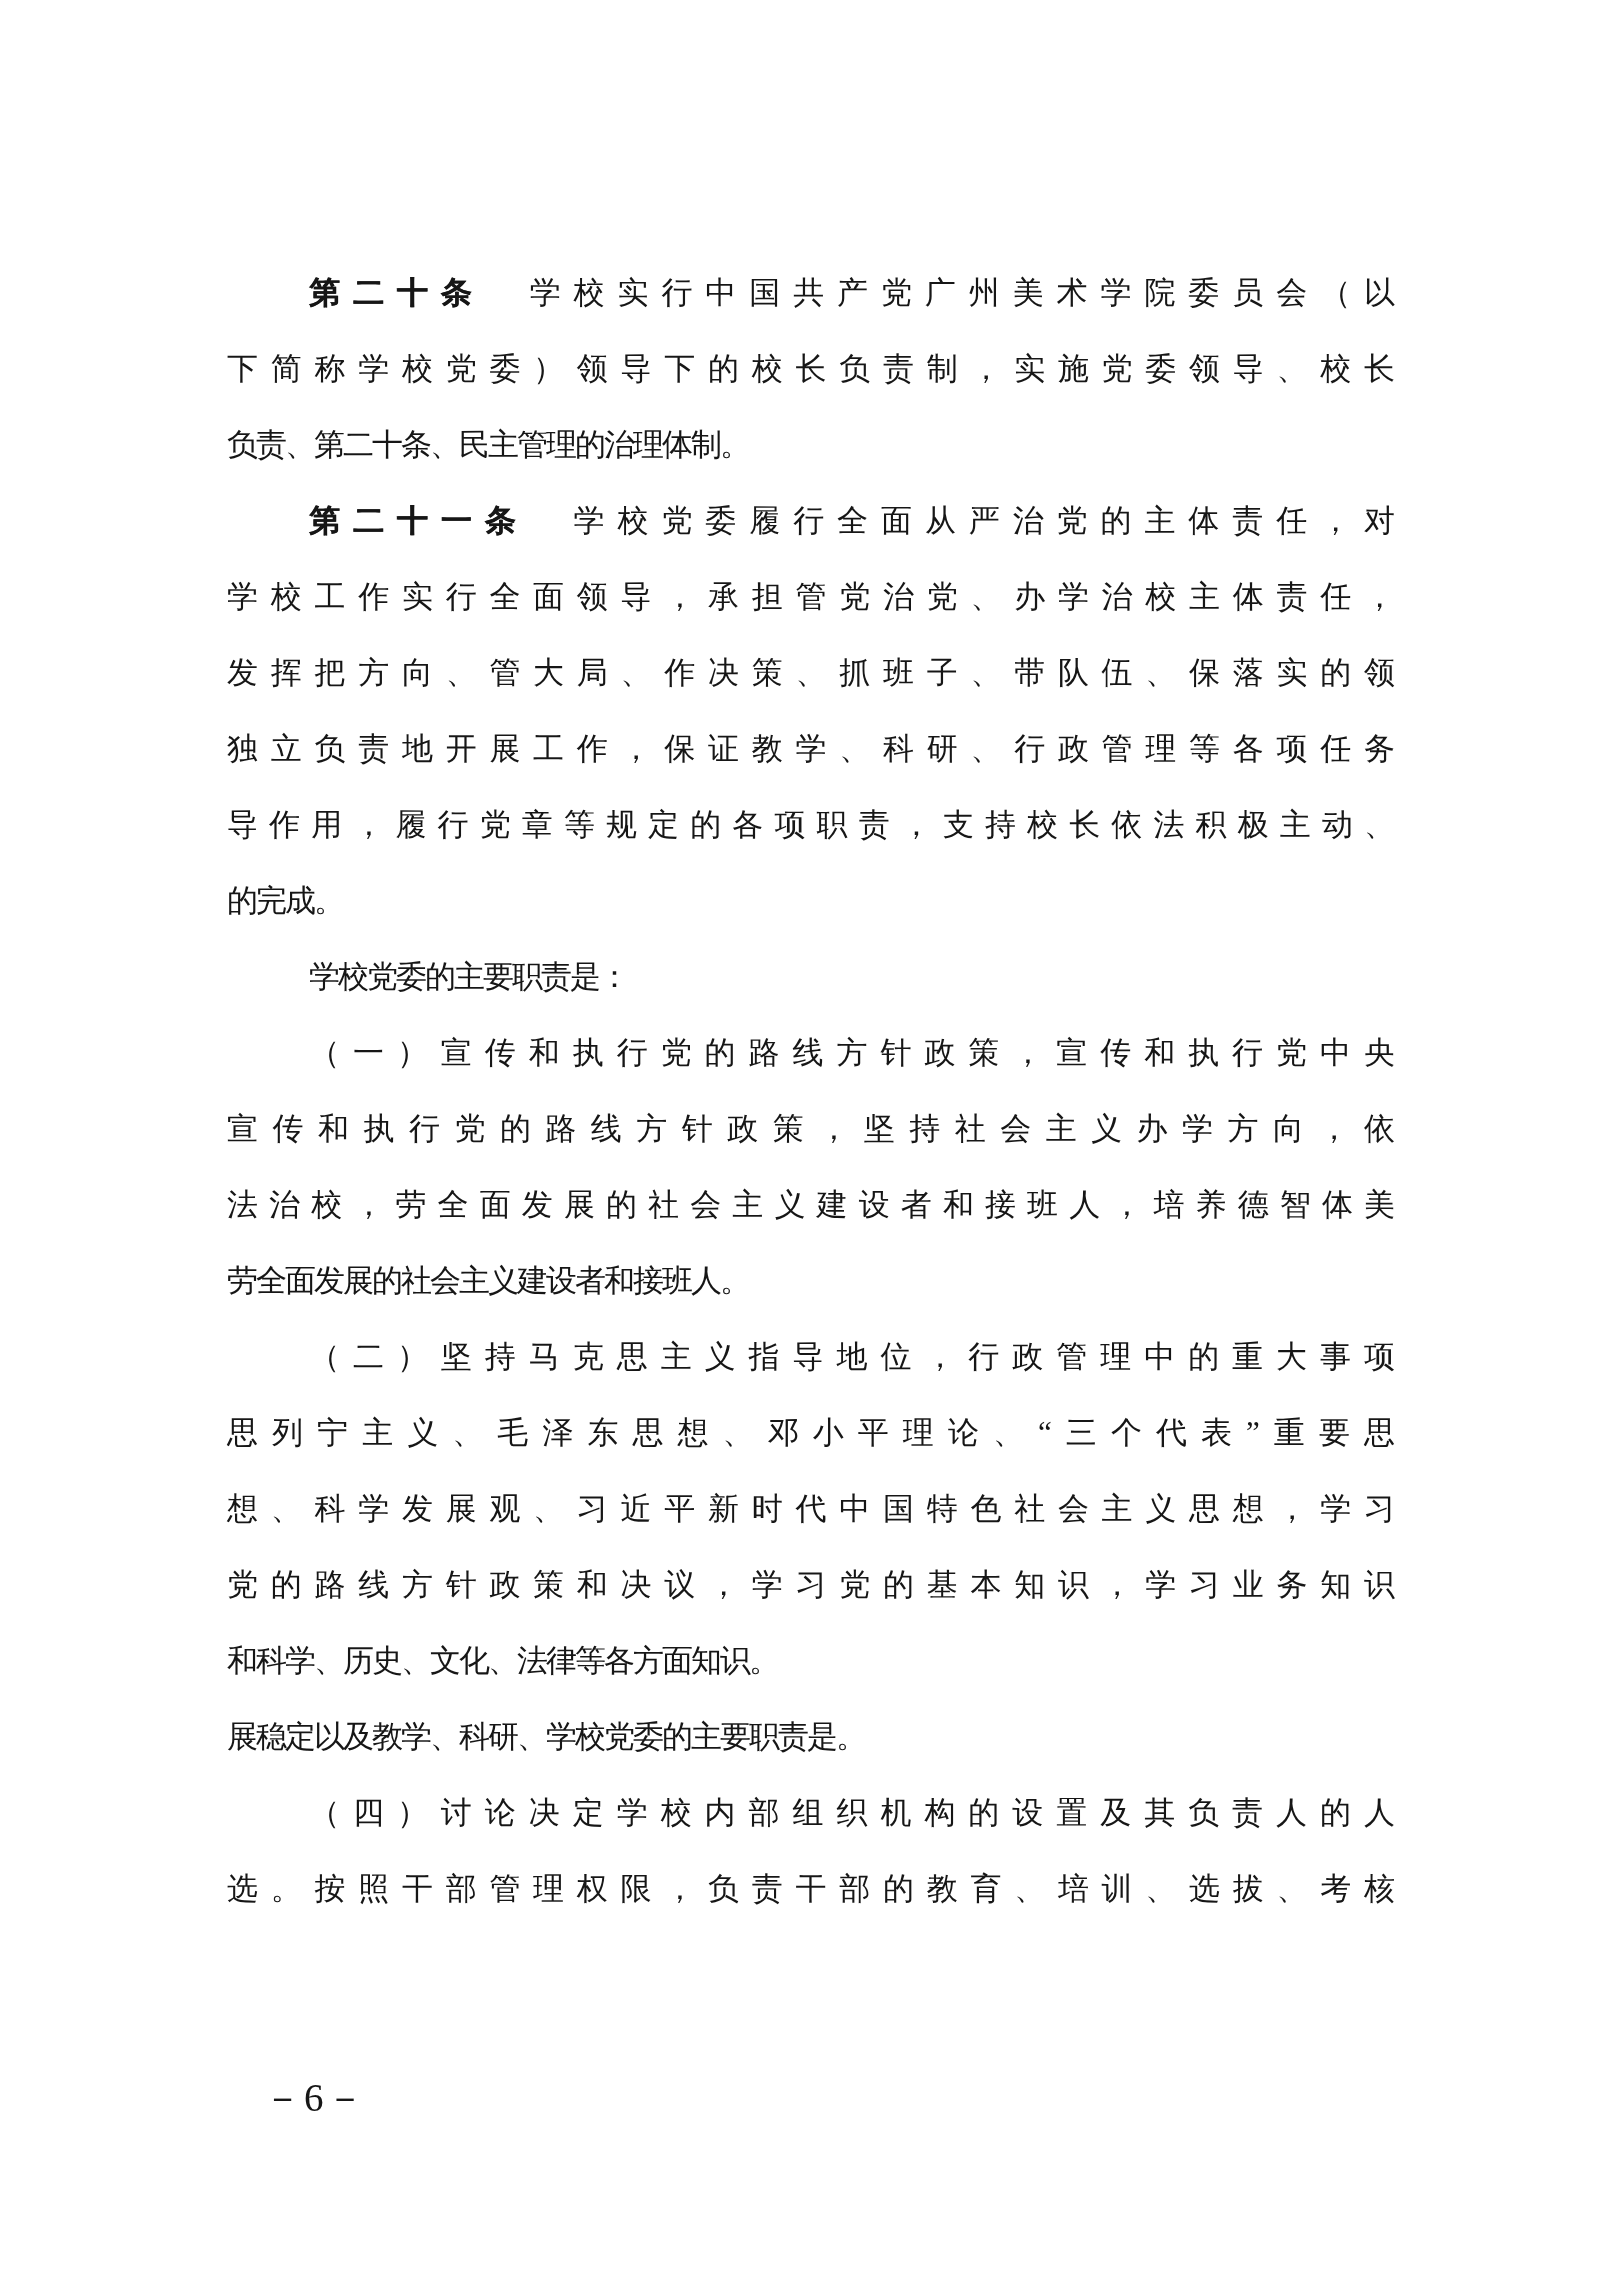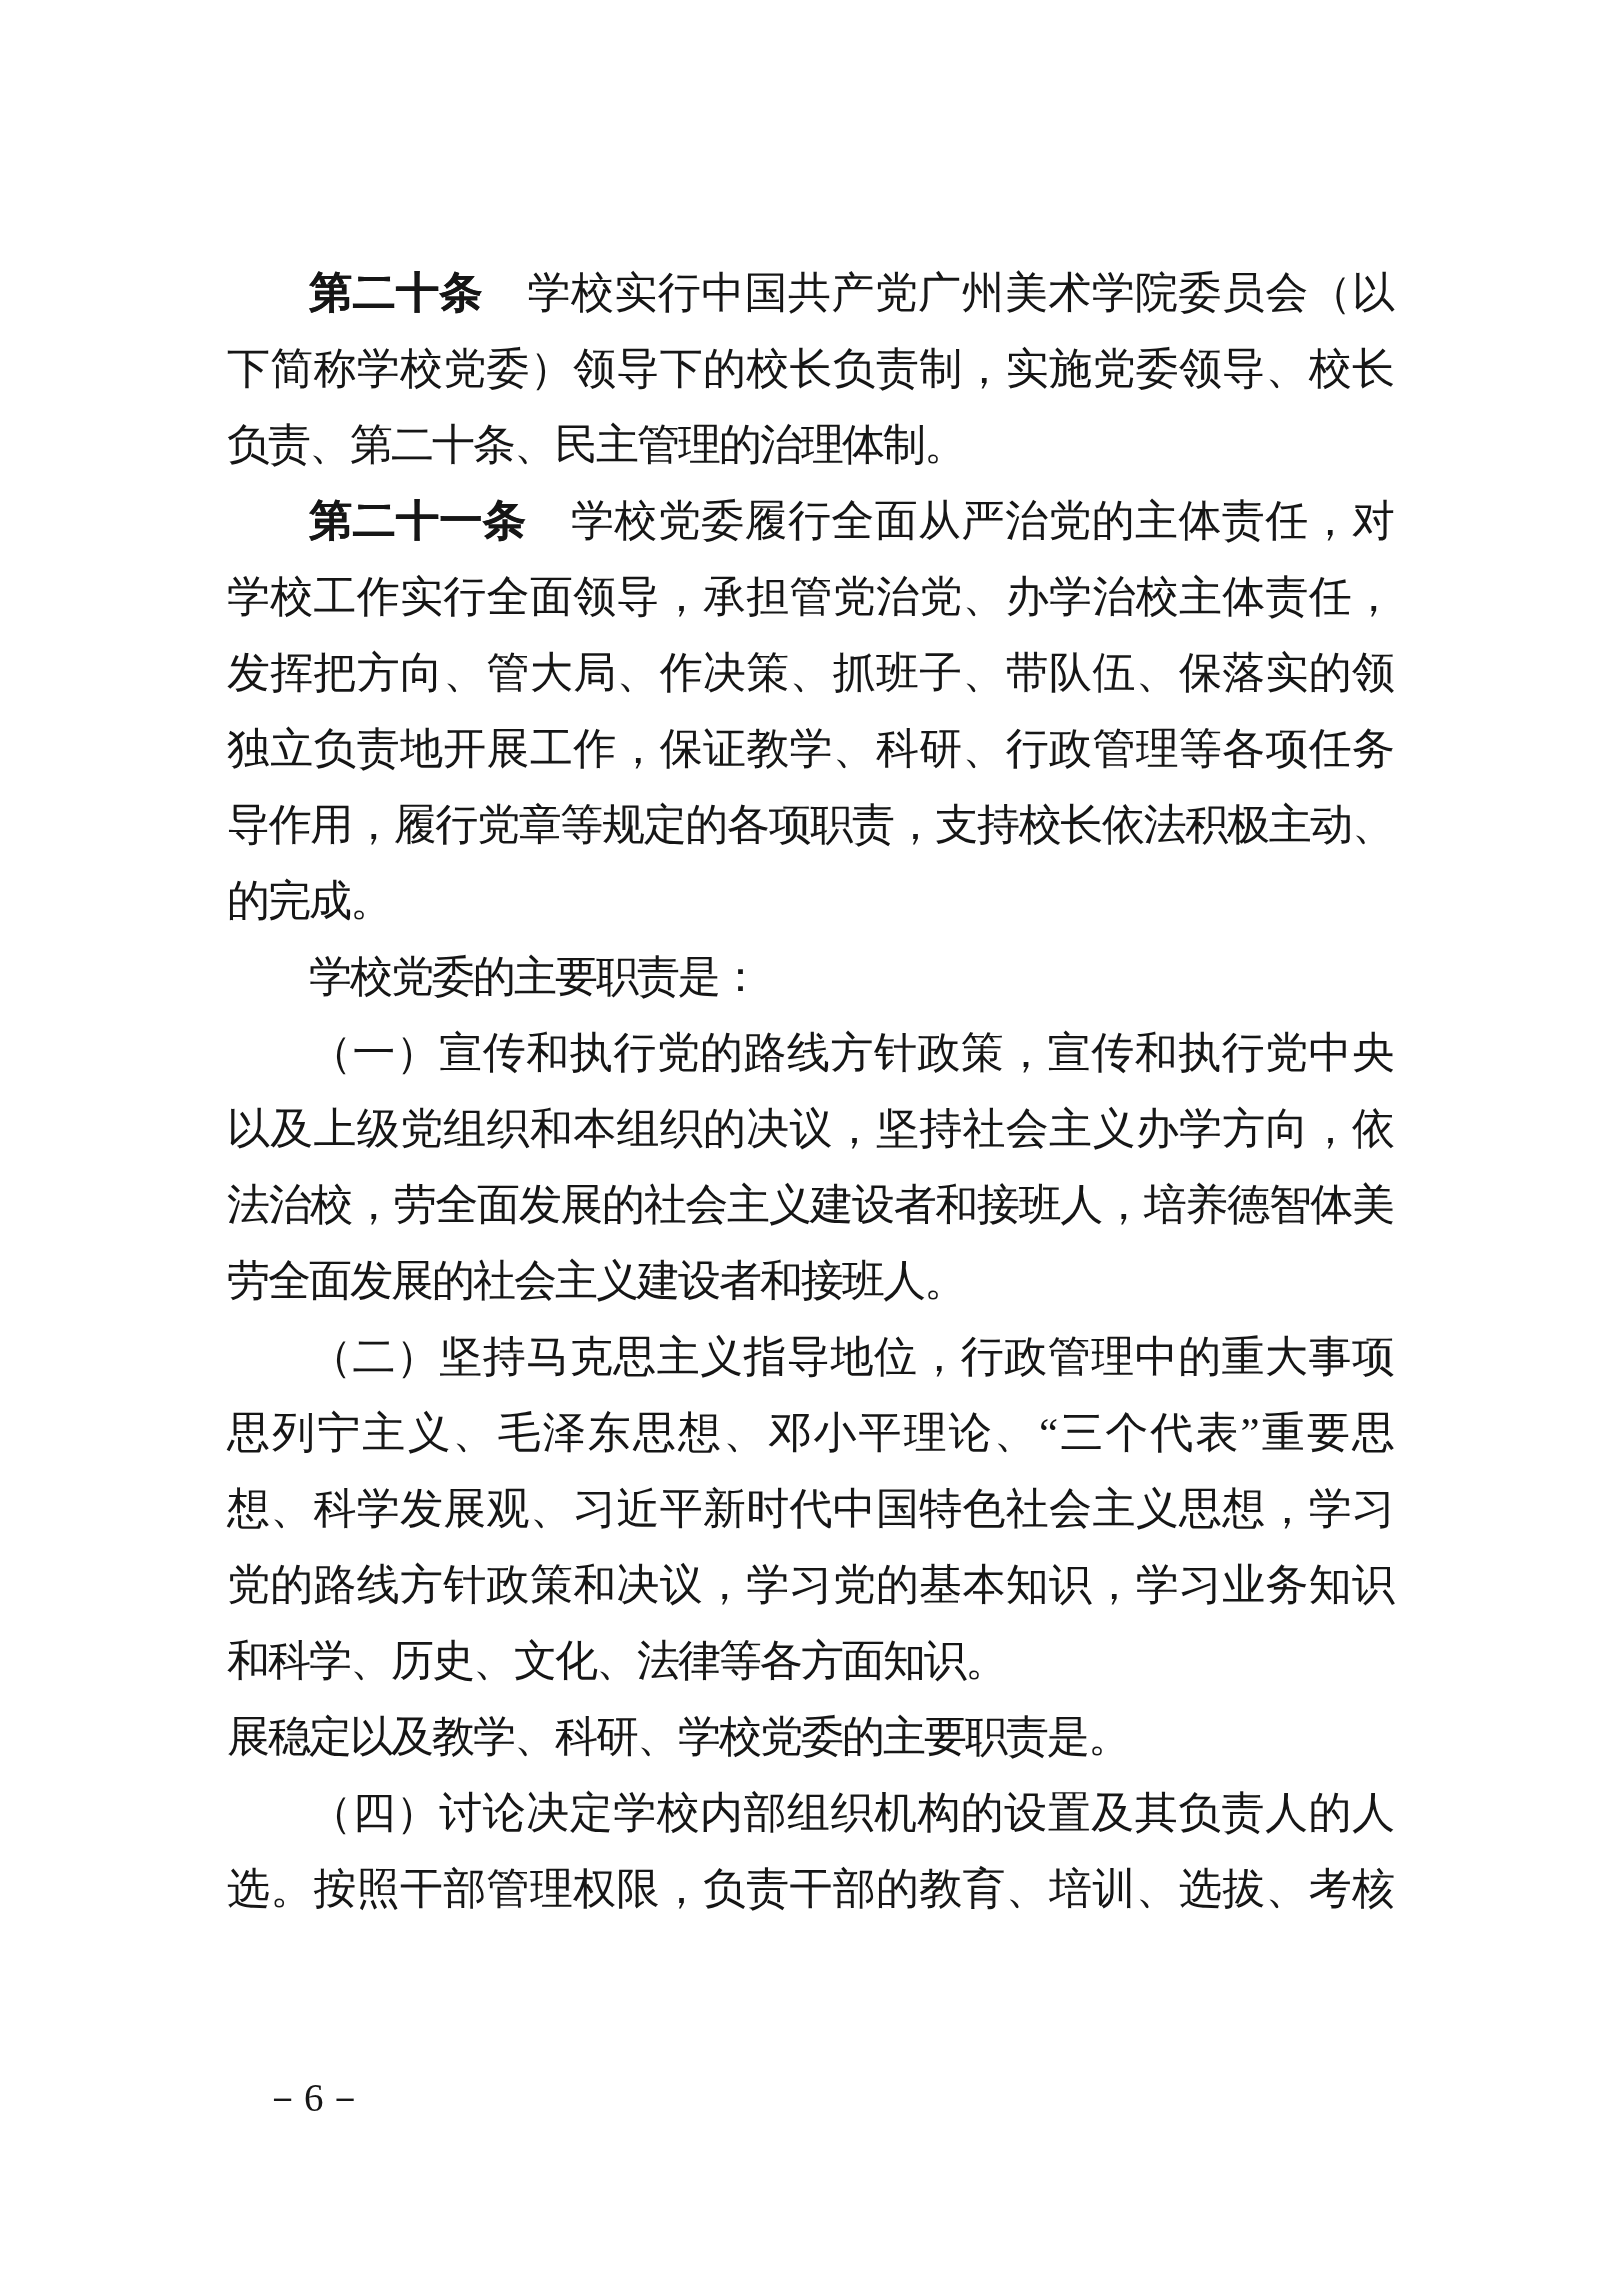--- a/index.html
+++ b/index.html
@@ -16,21 +16,21 @@
     font-family: "Liberation Serif", "DejaVu Serif", serif;
     color: #161616;
   }
   .text-block {
     position: absolute;
     left: 227px;
     top: 255px;
     width: 1166px;
   }
   .line {
-    font-size: 43px;
+    font-size: 31px;
     letter-spacing: -2px;
     line-height: 76px;
     height: 76px;
     white-space: nowrap;
     text-align: left;
   }
   .line.j {
     white-space: normal;
     text-align: justify;
     text-align-last: justify;
@@ -67,21 +67,21 @@
     <div class="line ind j"><span class="art-label">第二十一条</span><span>学校党委履行全面从严治党的主体责任，对</span></div>
     <div class="line j"><span>学校工作实行全面领导，承担管党治党、办学治校主体责任，</span></div>
     <div class="line j"><span>发挥把方向、管大局、作决策、抓班子、带队伍、保落实的领</span></div>
     <div class="line j"><span>独立负责地开展工作，保证教学、科研、行政管理等各项任务</span></div>
     <div class="line j"><span>导作用，履行党章等规定的各项职责，支持校长依法积极主动、</span></div>
     <div class="line"><span>的完成。</span></div>
 
     <div class="line ind"><span>学校党委的主要职责是：</span></div>
 
     <div class="line ind j"><span>（一）宣传和执行党的路线方针政策，宣传和执行党中央</span></div>
-    <div class="line j"><span>以及上级党组织和本组织的决议，坚持社会主义办学方向，依</span></div>
+    <div class="line j"><span>宣传和执行党的路线方针政策，坚持社会主义办学方向，依</span></div>
     <div class="line j"><span>法治校，劳全面发展的社会主义建设者和接班人，培养德智体美</span></div>
     <div class="line"><span>劳全面发展的社会主义建设者和接班人。</span></div>
 
     <div class="line ind j"><span>（二）坚持马克思主义指导地位，行政管理中的重大事项</span></div>
     <div class="line j"><span>思列宁主义、毛泽东思想、邓小平理论、“三个代表”重要思</span></div>
     <div class="line j"><span>想、科学发展观、习近平新时代中国特色社会主义思想，学习</span></div>
     <div class="line j"><span>党的路线方针政策和决议，学习党的基本知识，学习业务知识</span></div>
     <div class="line"><span>和科学、历史、文化、法律等各方面知识。</span></div>
 
     <div class="line"><span>展稳定以及教学、科研、学校党委的主要职责是。</span></div>

